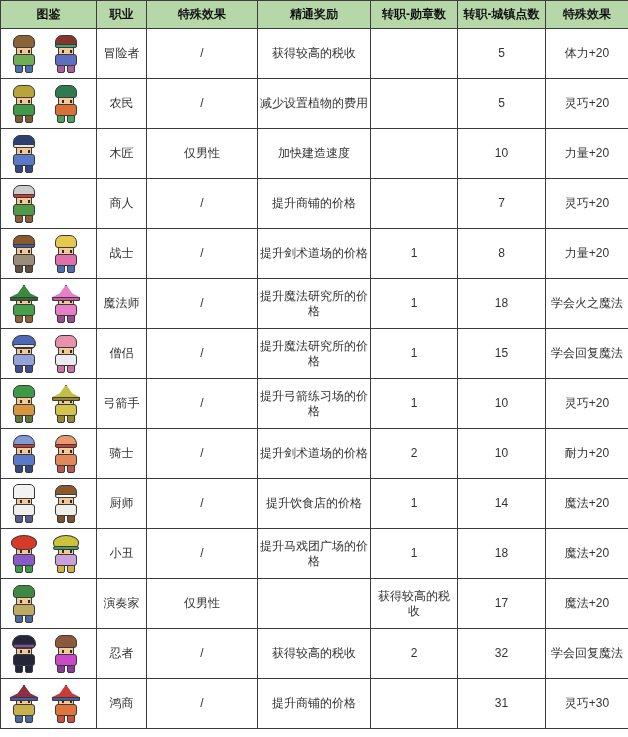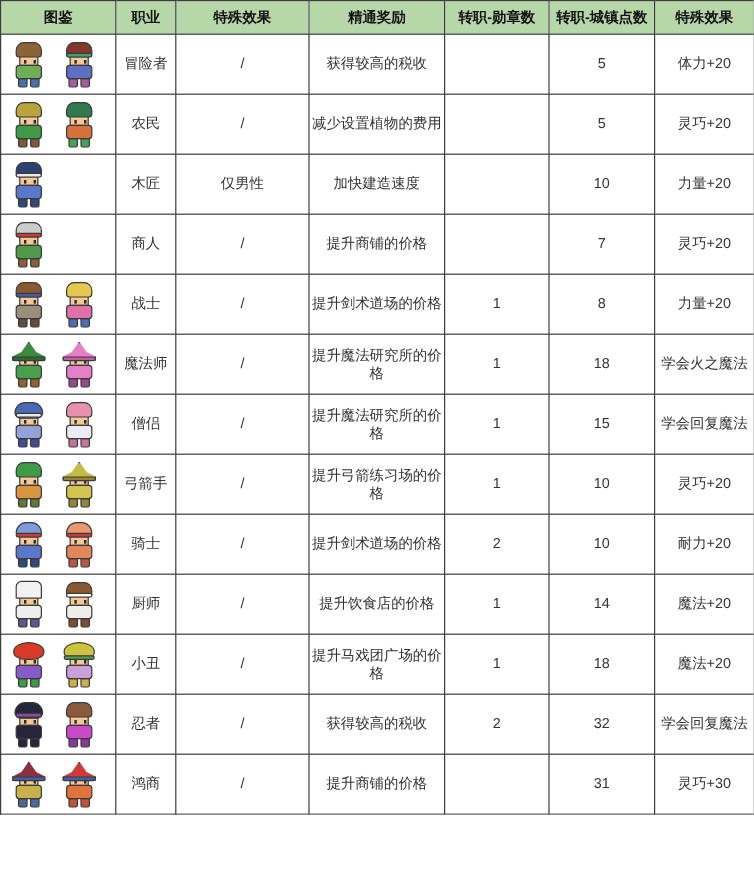--- a/index.html
+++ b/index.html
@@ -150,20 +150,29 @@
         <tr>
           <td class="c-icons"><div class="sprite sp-afro"><i class="sp-hat" style="background: rgb(216, 58, 42);"></i><i class="sp-face" style="background: rgb(242, 200, 150);"></i><i class="sp-body" style="background: rgb(138, 90, 200);"></i><i class="sp-leg sp-l" style="background: rgb(63, 154, 72);"></i><i class="sp-leg sp-r" style="background: rgb(63, 154, 72);"></i></div><div class="sprite sp-afro"><i class="sp-hat" style="background: rgb(205, 194, 59);"></i><i class="sp-accent" style="background: rgb(72, 160, 89);"></i><i class="sp-face" style="background: rgb(242, 200, 150);"></i><i class="sp-body" style="background: rgb(201, 160, 216);"></i><i class="sp-leg sp-l" style="background: rgb(207, 174, 69);"></i><i class="sp-leg sp-r" style="background: rgb(207, 174, 69);"></i></div></td>
           <td>小丑</td>
           <td>/</td>
           <td>提升马戏团广场的价格</td>
           <td>1</td>
           <td>18</td>
           <td>魔法+20</td>
         </tr>
         <tr>
+          <td class="c-icons"><div class="sprite sp-hair"><i class="sp-hat" style="background: rgb(63, 138, 66);"></i><i class="sp-face" style="background: rgb(242, 200, 150);"></i><i class="sp-body" style="background: rgb(192, 168, 101);"></i><i class="sp-leg sp-l" style="background: rgb(74, 106, 154);"></i><i class="sp-leg sp-r" style="background: rgb(74, 106, 154);"></i></div></td>
+          <td>演奏家</td>
+          <td>仅男性</td>
+          <td></td>
+          <td>获得较高的税收</td>
+          <td>17</td>
+          <td>魔法+20</td>
+        </tr>
+        <tr>
           <td class="c-icons"><div class="sprite sp-hood"><i class="sp-hat" style="background: rgb(38, 38, 58);"></i><i class="sp-accent" style="background: rgb(138, 74, 168);"></i><i class="sp-face" style="background: rgb(242, 200, 150);"></i><i class="sp-body" style="background: rgb(38, 38, 58);"></i><i class="sp-leg sp-l" style="background: rgb(38, 38, 58);"></i><i class="sp-leg sp-r" style="background: rgb(38, 38, 58);"></i></div><div class="sprite sp-hair"><i class="sp-hat" style="background: rgb(138, 90, 58);"></i><i class="sp-face" style="background: rgb(242, 200, 150);"></i><i class="sp-body" style="background: rgb(200, 74, 200);"></i><i class="sp-leg sp-l" style="background: rgb(138, 58, 154);"></i><i class="sp-leg sp-r" style="background: rgb(138, 58, 154);"></i></div></td>
           <td>忍者</td>
           <td>/</td>
           <td>获得较高的税收</td>
           <td>2</td>
           <td>32</td>
           <td>学会回复魔法</td>
         </tr>
         <tr>
           <td class="c-icons"><div class="sprite sp-pointed"><i class="sp-hat" style="background: rgb(142, 47, 63);"></i><i class="sp-accent" style="background: rgb(63, 95, 174);"></i><i class="sp-face" style="background: rgb(242, 200, 150);"></i><i class="sp-body" style="background: rgb(200, 176, 74);"></i><i class="sp-leg sp-l" style="background: rgb(74, 106, 154);"></i><i class="sp-leg sp-r" style="background: rgb(74, 106, 154);"></i></div><div class="sprite sp-pointed"><i class="sp-hat" style="background: rgb(204, 59, 53);"></i><i class="sp-accent" style="background: rgb(63, 95, 174);"></i><i class="sp-face" style="background: rgb(242, 200, 150);"></i><i class="sp-body" style="background: rgb(224, 116, 58);"></i><i class="sp-leg sp-l" style="background: rgb(200, 80, 58);"></i><i class="sp-leg sp-r" style="background: rgb(200, 80, 58);"></i></div></td>

